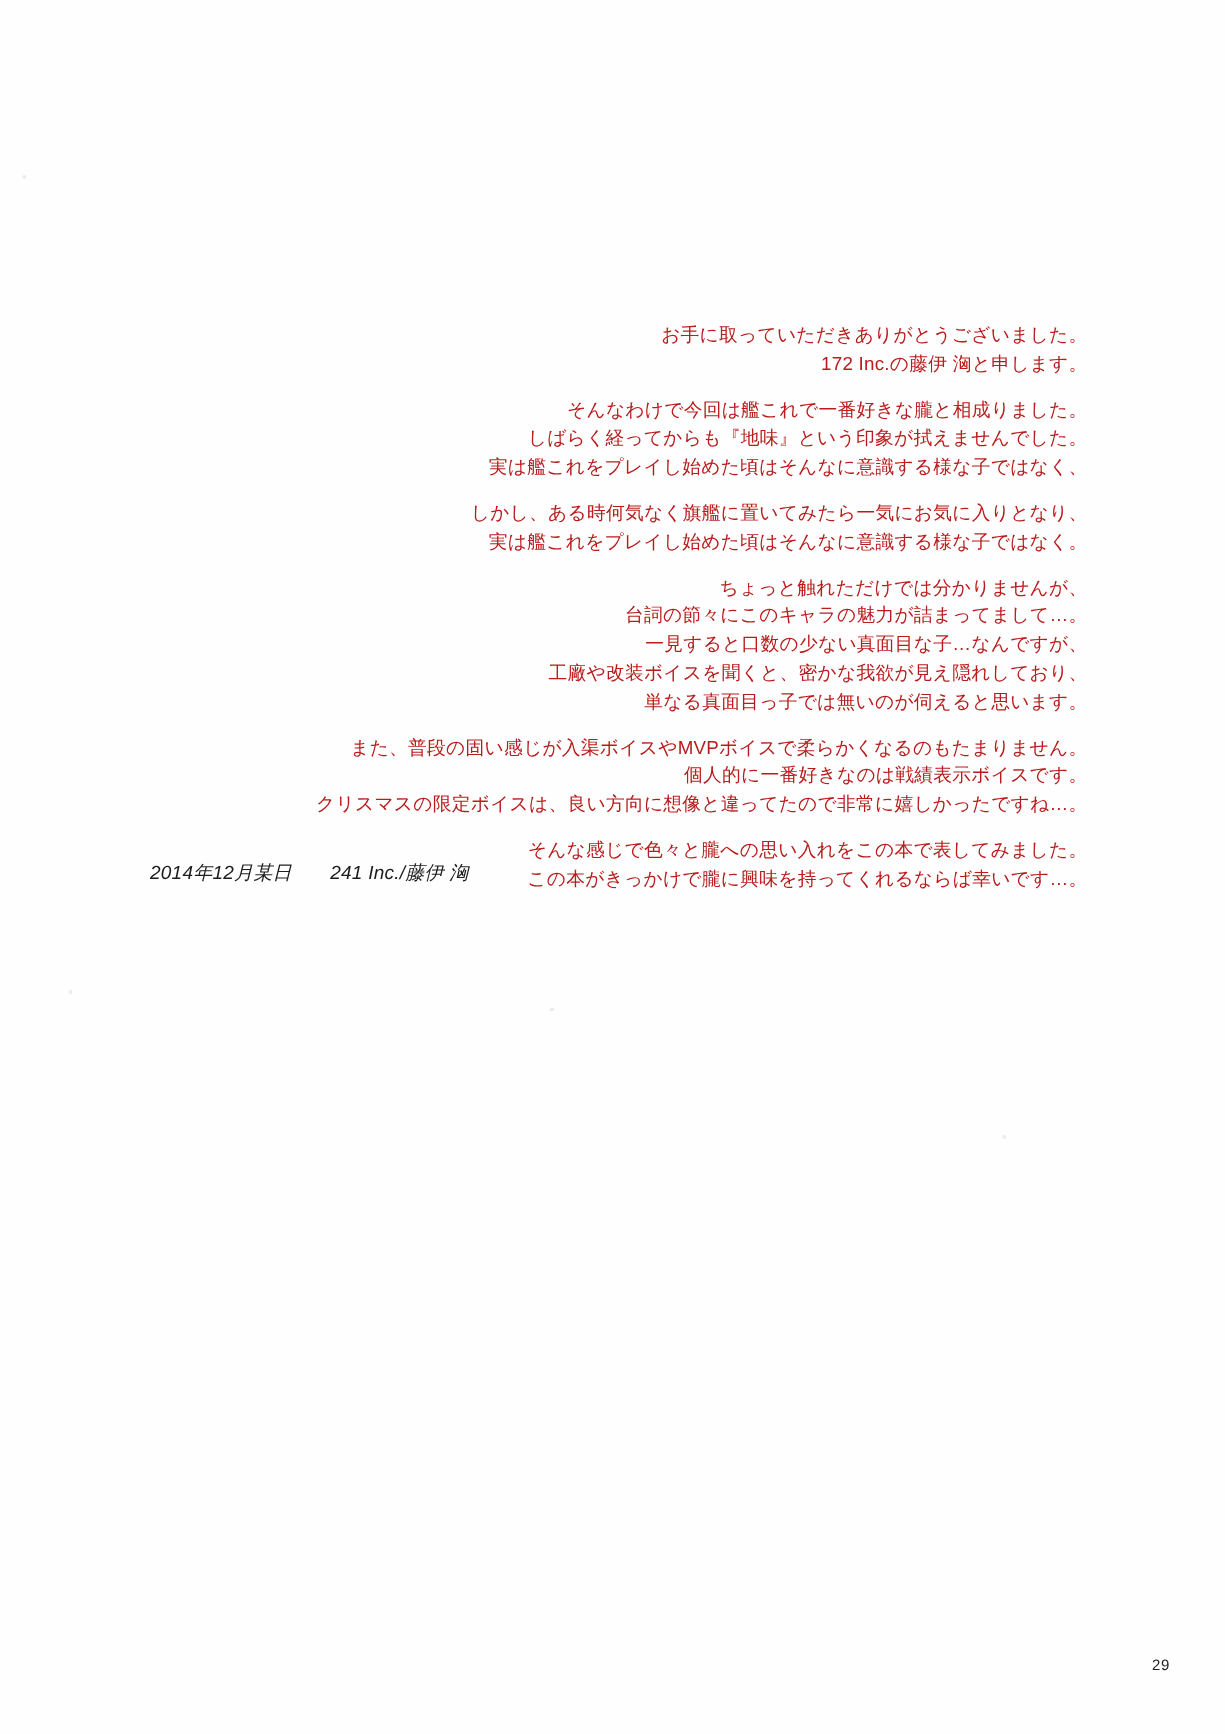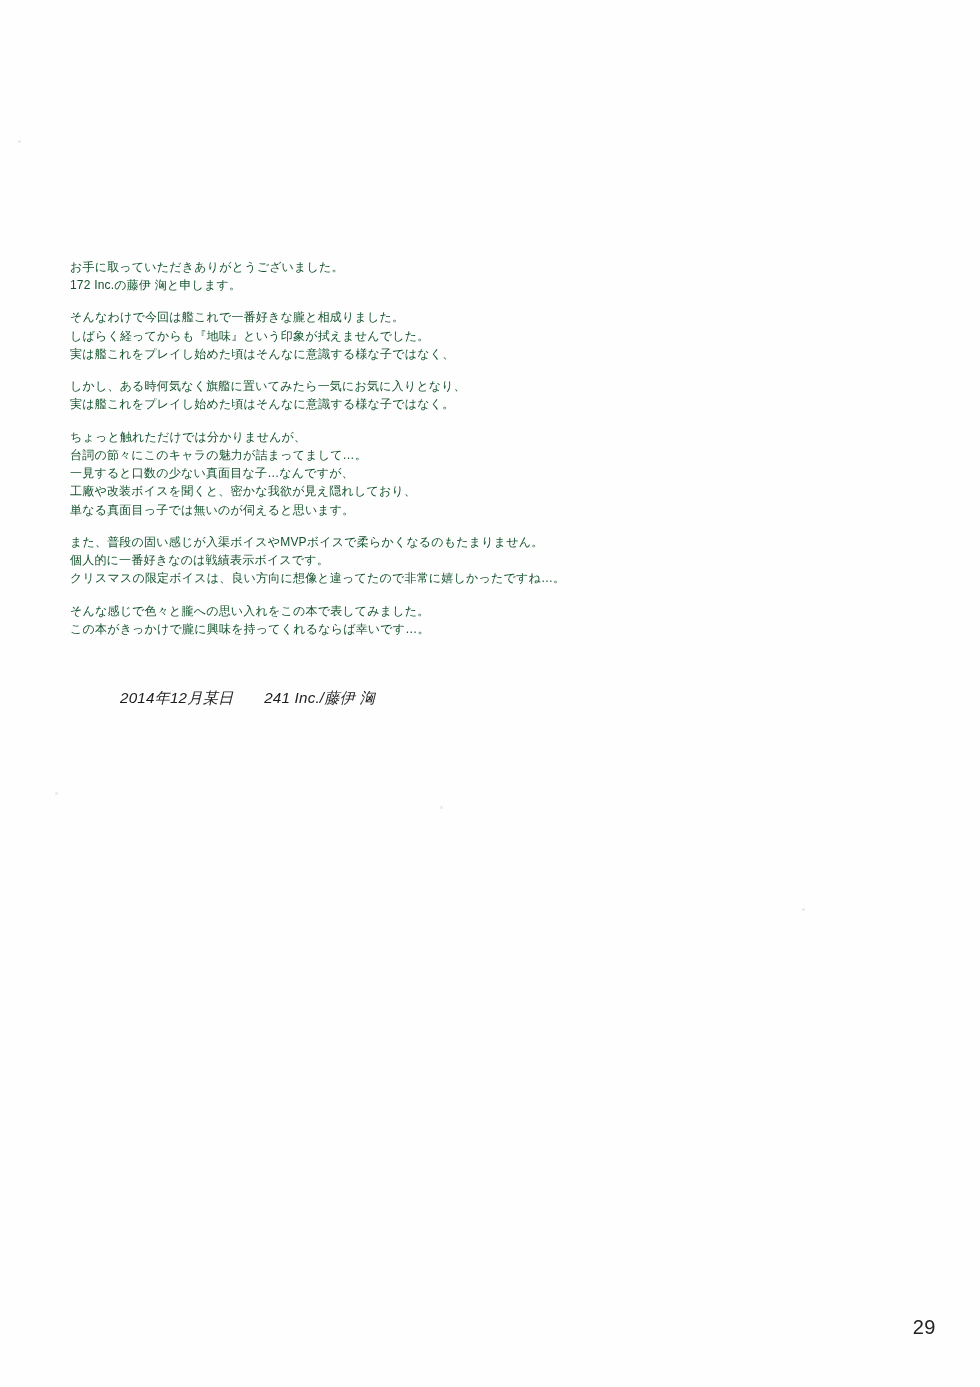--- a/index.html
+++ b/index.html
@@ -25,24 +25,25 @@
     position: absolute;
     background: #d8d8d8;
     border-radius: 50%;
     opacity: 0.55;
   }
   .afterword {
     position: absolute;
     left: 70px;
     top: 258px;
     width: 800px;
-    font-size: 12px;
+    font-size: 15px;
     line-height: 1.52;
-    color: #14532d;
+    color: #b91c1c;
     letter-spacing: 0.2px;
+    text-align: right;
   }
   .para {
     margin: 0 0 14px 0;
   }
   .para:last-child {
     margin-bottom: 0;
   }
   .para .line {
     display: block;
     white-space: pre;
@@ -54,21 +55,21 @@
     font-size: 15.2px;
     color: #1c1c1c;
     letter-spacing: 0.2px;
     white-space: pre;
     font-style: italic;
   }
   .page-number {
     position: absolute;
     right: 44px;
     bottom: 48px;
-    font-size: 20px;
+    font-size: 12px;
     color: #222222;
     letter-spacing: 0.5px;
   }
 </style>
 </head>
 <body>
 
 <div class="page">
 
   <div class="speck" style="left:18px; top:140px; width:3px; height:3px;"></div>

